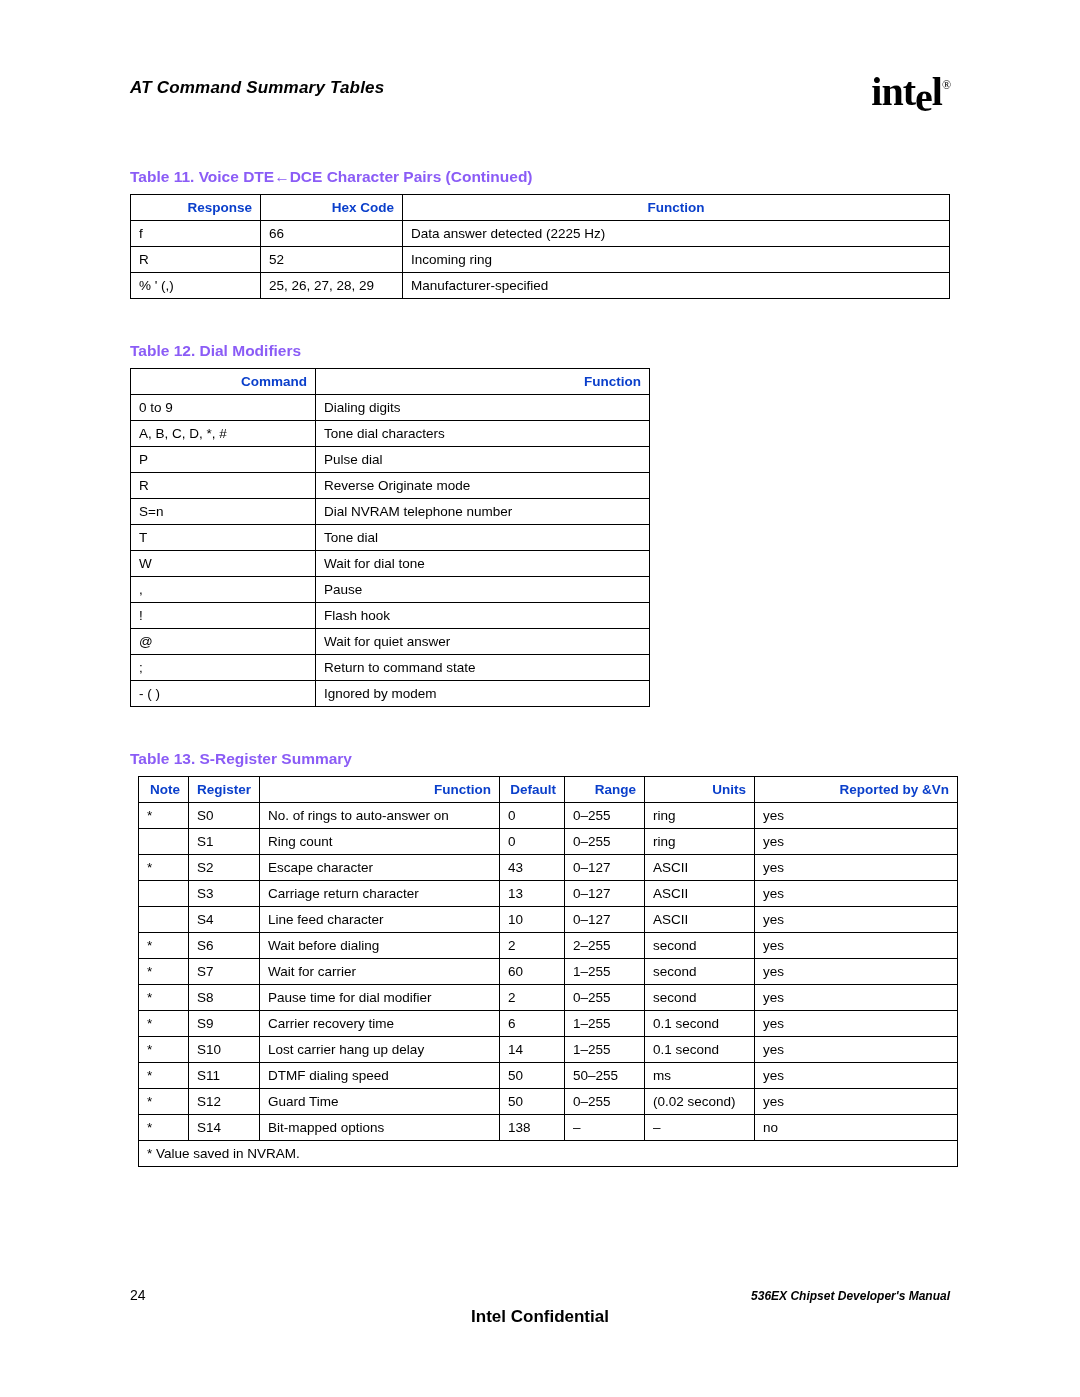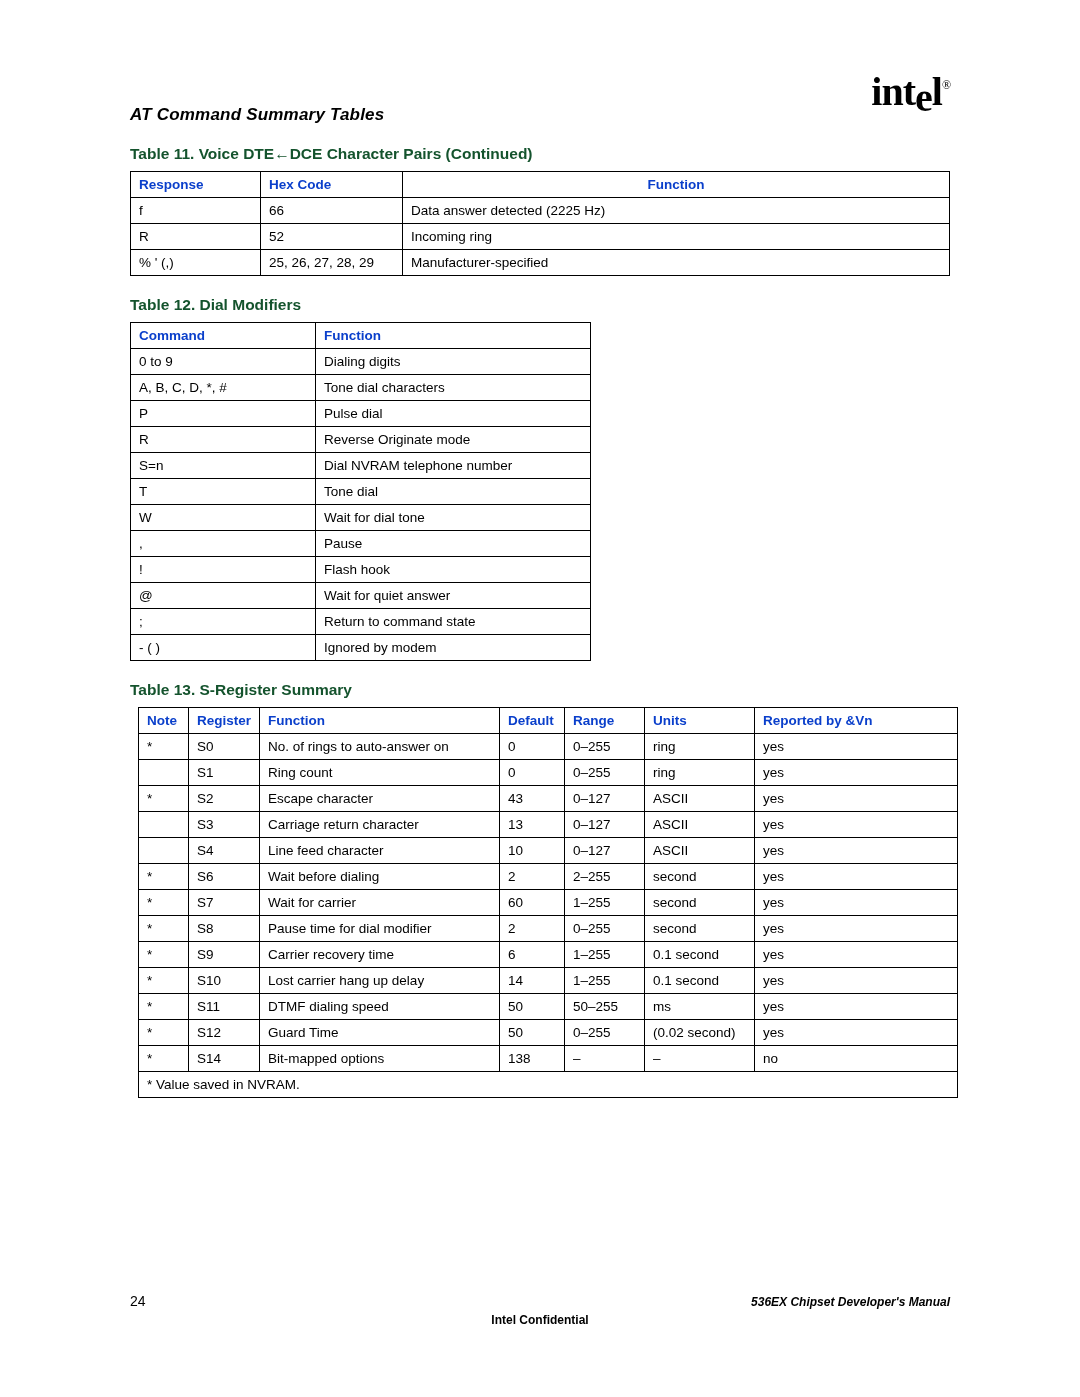--- a/index.html
+++ b/index.html
@@ -13,67 +13,67 @@
   .page {
     padding: 78px 130px 50px 130px;
     box-sizing: border-box;
     width: 1080px;
     min-height: 1397px;
     position: relative;
   }
   .header-row {
     display: flex;
     justify-content: space-between;
-    align-items: flex-end;
+    align-items: flex-start;
   }
   .section-title {
     font-style: italic;
     font-weight: bold;
     font-size: 17px;
     letter-spacing: 0.2px;
   }
   .logo {
     font-family: "Times New Roman", serif;
     font-size: 40px;
     font-weight: bold;
     letter-spacing: -1px;
     position: relative;
     top: -10px;
   }
   .logo .sub-e { position: relative; top: 6px; }
   .logo .reg { font-size: 12px; vertical-align: top; position: relative; top: 10px; font-weight: normal; }
   .caption {
-    color: #14532d;
+    color: #8b5cf6;
     font-weight: bold;
     font-size: 15.5px;
-    margin-top: 20px;
+    margin-top: 43px;
     margin-bottom: 8px;
   }
   table {
     border-collapse: collapse;
     font-size: 13.5px;
   }
   th, td {
     border: 1px solid #000;
     padding: 5px 8px 5px 8px;
     text-align: left;
     vertical-align: top;
     height: 15px;
   }
   th {
     color: #0a3fcb;
     font-weight: bold;
-    text-align: left;
+    text-align: right;
     font-size: 13.5px;
   }
   .tbl11 { width: 820px; margin-left: 0; }
   .tbl11 col.c1 { width: 130px; }
   .tbl11 col.c2 { width: 142px; }
   .tbl11 th.fn { text-align: center; }
-  .tbl12 { width: 461px; margin-left: 0; }
+  .tbl12 { width: 520px; margin-left: 0; }
   .tbl12 col.c1 { width: 185px; }
   .tbl13 { width: 820px; margin-left: 8px; }
   .tbl13 col.c1 { width: 50px; }
   .tbl13 col.c2 { width: 70px; }
   .tbl13 col.c3 { width: 240px; }
   .tbl13 col.c4 { width: 65px; }
   .tbl13 col.c5 { width: 80px; }
   .tbl13 col.c6 { width: 110px; }
   .tbl13 td.footnote { }
   .footer {
@@ -90,21 +90,21 @@
     gap: 44px;
   }
   .footer-doc {
     font-style: italic;
     font-weight: bold;
     font-size: 12px;
   }
   .footer-confidential {
     text-align: center;
     font-weight: bold;
-    font-size: 12px;
+    font-size: 17px;
     margin-top: 4px;
   }
   .tables-wrap { margin-left: 0; }
 </style>
 </head>
 <body>
 
 <div class="page">
 
   <div class="header-row">

